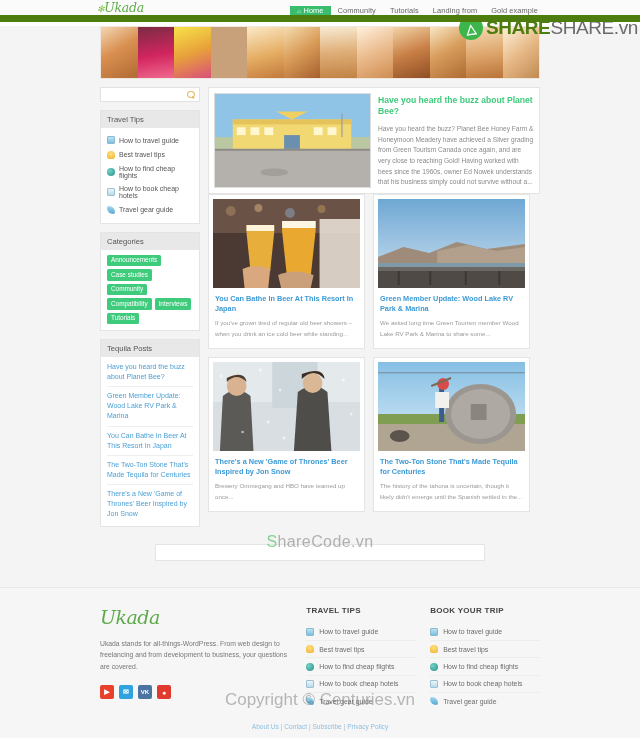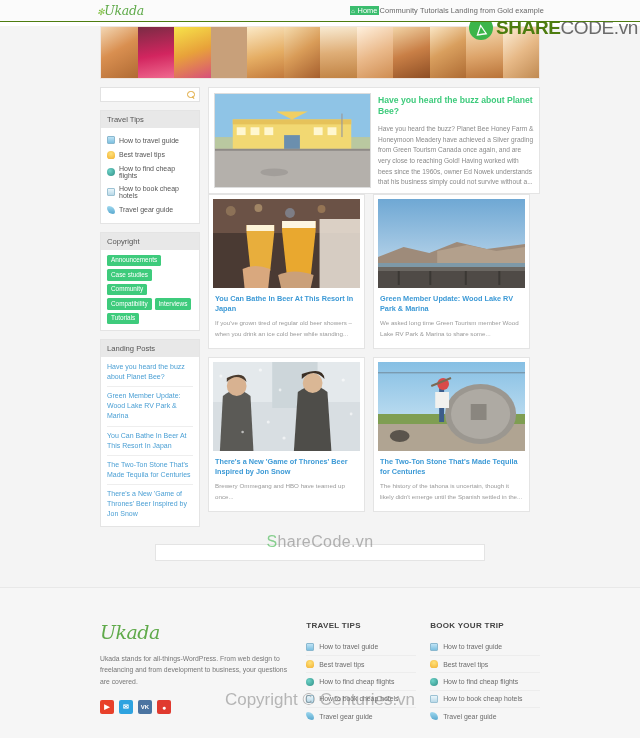--- a/index.html
+++ b/index.html
@@ -8,23 +8,23 @@
     font-family: "Liberation Sans", sans-serif;
     background: #ffffff;
     overflow: hidden;
     position: relative;
   }
 
   
   .topbar {
     height: 22px;
     background: #fbfbfb;
-    border-bottom: 1px solid #4d7c0f;
+    border-bottom: 7px solid #4d7c0f;
     display: flex;
-    align-items: center;
+    align-items: flex-end;
     position: relative;
     z-index: 5;
     gap: 26px;
   }
   .logo-wrap {
     width: 200px;
     display: flex; align-items: center;
     padding-left: 97px;
   }
   .logo {
@@ -35,21 +35,21 @@
     letter-spacing: -0.3px;
   }
   .logo .leaf { color: #7fbf3f; font-size: 9px; }
   .nav {
     margin-left: auto;
     display: flex; align-items: stretch;
     padding-right: 95px;
   }
   .nav-item {
     display: flex; align-items: center;
-    padding: 0 1px;
+    padding: 0 7px;
     font-size: 7.4px;
     color: #666;
     white-space: nowrap;
     letter-spacing: 0.1px;
   }
   .nav-item.active { background: #3bbd6e; color: #fff; }
   .nav-item .home-ico { font-size: 6px; margin-right: 2.5px; }
 
   
   .page { width: 640px; background: #f4f4f4; padding-bottom: 0; }
@@ -218,21 +218,21 @@
   }
   .spacer { height: 26px; }
 
   
   .footer {
     background: #f6f6f6;
     border-top: 1px solid #e8e8e8;
     padding: 18px 0 10px;
   }
   .footer-inner {
-    width: 440px; margin: 15px auto;
+    width: 440px; margin: 0 auto;
     display: flex; gap: 14px;
     align-items: flex-start;
   }
   .f-col-brand { width: 196px; }
   .f-logo {
     font-family: "DejaVu Serif", serif;
     font-style: italic;
     font-size: 19px;
     color: #5faa4a;
     margin-bottom: 10px;
@@ -384,35 +384,35 @@
             <span>How to book cheap hotels</span>
           </div>
           <div class="tip-row">
             <span class="ico i-gear"></span>
             <span>Travel gear guide</span>
           </div>
         </div>
       </div>
 
       <div class="widget">
-        <div class="widget-head">Copyright</div>
+        <div class="widget-head">Categories</div>
         <div class="widget-body">
           <div class="tags">
             <span class="tag">Announcements</span>
             <span class="tag">Case studies</span>
             <span class="tag">Community</span>
             <span class="tag">Compatibility</span>
             <span class="tag">Interviews</span>
             <span class="tag">Tutorials</span>
           </div>
         </div>
       </div>
 
       <div class="widget">
-        <div class="widget-head">Landing Posts</div>
+        <div class="widget-head">Tequila Posts</div>
         <div class="widget-body" style="padding-top:1px;padding-bottom:2px">
           <div class="recent-row">Have you heard the buzz about Planet Bee?</div>
           <div class="recent-row">Green Member Update: Wood Lake RV Park &amp; Marina</div>
           <div class="recent-row">You Can Bathe In Beer At This Resort In Japan</div>
           <div class="recent-row">The Two-Ton Stone That's Made Tequila for Centuries</div>
           <div class="recent-row">There's a New 'Game of Thrones' Beer Inspired by Jon Snow</div>
         </div>
       </div>
     </aside>
 
@@ -636,20 +636,20 @@
   <div class="bb-links">
     <span>About Us</span><span class="sep"> | </span><span>Contact</span><span class="sep"> | </span><span>Subscribe</span><span class="sep"> | </span><span>Privacy Policy</span>
   </div>
 
 </div>
 
 <div class="wm wm-tr">
   <div class="wm-badge">
       <span>△</span>
     </div>
-  <div class="wm-txt"><span class="a">SHARE</span><span class="b">CODE.vn</span></div>
+  <div class="wm-txt"><span class="a">SHARE</span><span class="b">SHARE.vn</span></div>
 </div>
 
 <div class="wm wm-mid">
   <span class="g">S</span><span>hareCode.vn</span>
 </div>
 
 <div class="wm wm-bot">Copyright © Centuries.vn</div>
 
 </body></html>

